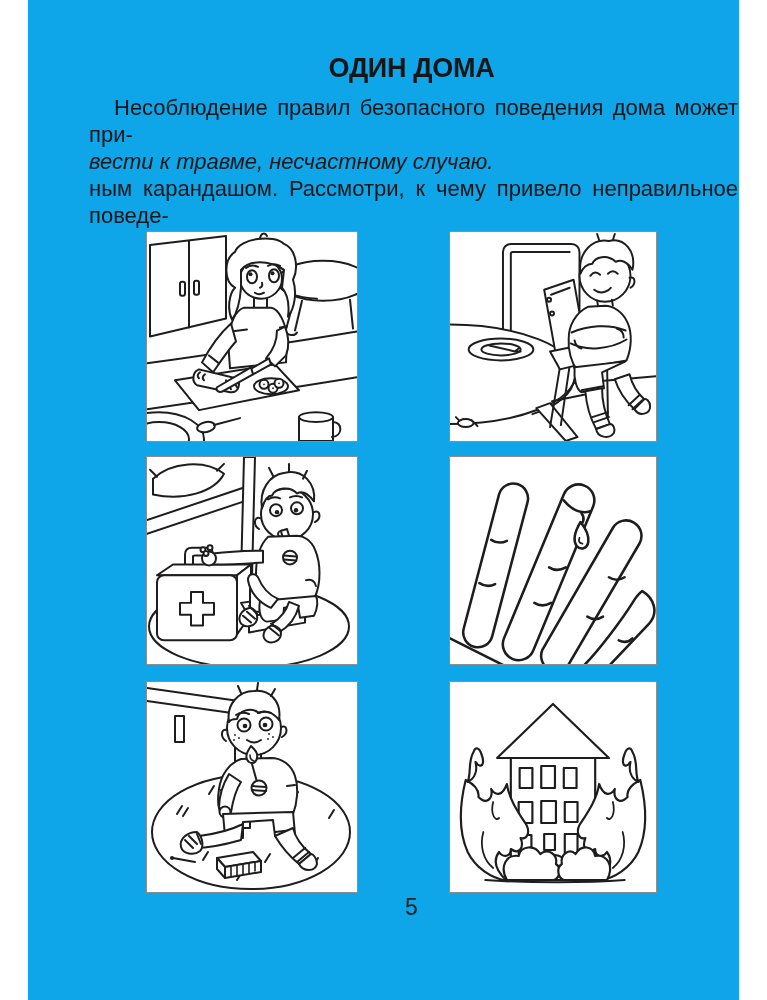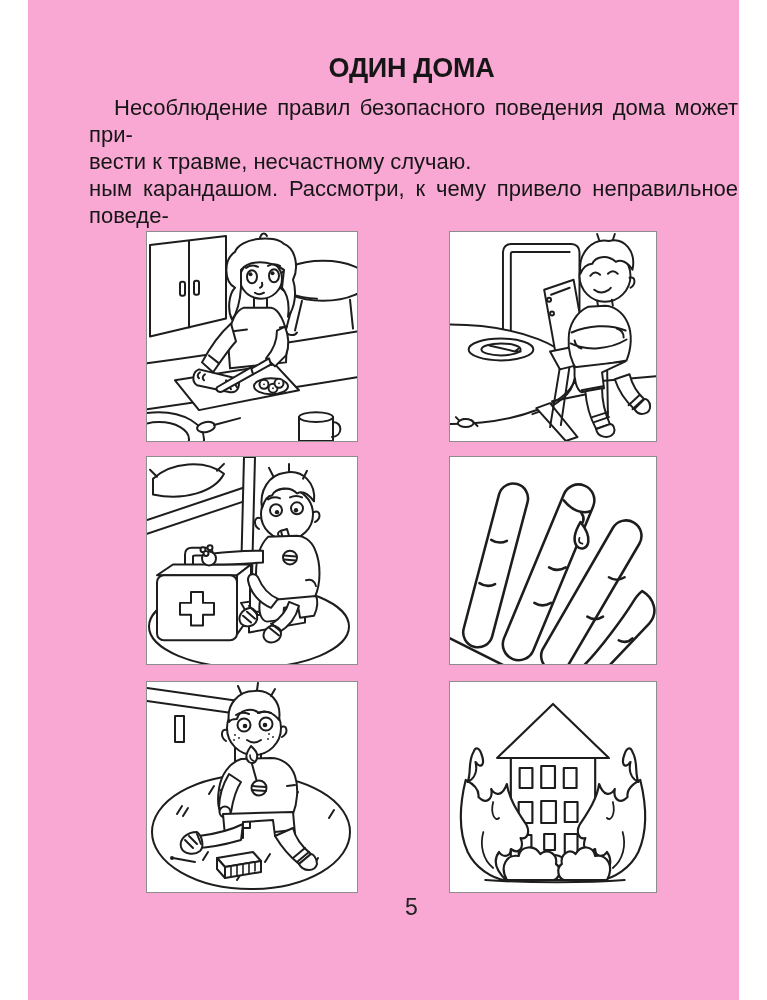--- a/index.html
+++ b/index.html
@@ -1,28 +1,28 @@
 <!DOCTYPE html>
 <html lang="ru"><head>
 <meta charset="utf-8">
 <style>
   html,body{margin:0;padding:0;background:#fff;}
   .page{
-    position:relative;width:711px;height:1000px;background:#f9a8d4;
+    position:relative;width:711px;height:1000px;background:#0ea5e9;
     font-family:"Liberation Sans","DejaVu Sans",sans-serif;color:#1d1d1d;
     margin:0 auto;overflow:hidden;
   }
   .title{
     position:absolute;top:53px;left:0;width:767px;text-align:center;
     font-size:27px;font-weight:700;letter-spacing:-0.3px;color:#161616;
   }
   .intro{position:absolute;left:61px;top:94px;width:649px;font-size:22px;line-height:27px;color:#161616;}
   .tline{text-align:justify;text-align-last:justify;}
   .tline.first{text-indent:25px;}
-  .tline.last{text-align:justify;text-align-last:left;}
+  .tline.last{text-align:justify;text-align-last:left;font-style:italic;}
   .fig{position:absolute;border:1.5px solid #8d8d8d;background:#fff;box-sizing:border-box;}
   .fig svg{display:block;width:100%;height:100%;}
   #f1{left:118px;top:231px;width:212px;height:211px;}
   #f2{left:421px;top:231px;width:208px;height:211px;}
   #f3{left:118px;top:456px;width:212px;height:209px;}
   #f4{left:421px;top:456px;width:208px;height:209px;}
   #f5{left:118px;top:681px;width:212px;height:212px;}
   #f6{left:421px;top:681px;width:208px;height:212px;}
   .page-number{position:absolute;top:894px;left:0;width:767px;text-align:center;font-size:23px;color:#222;}
 </style>

